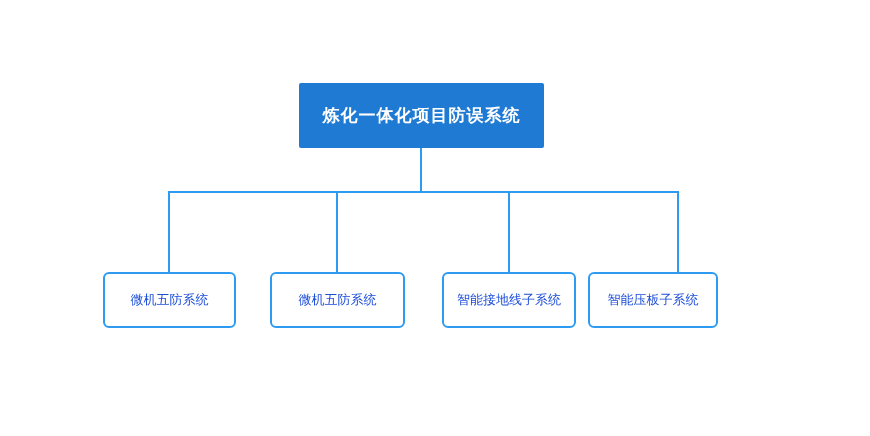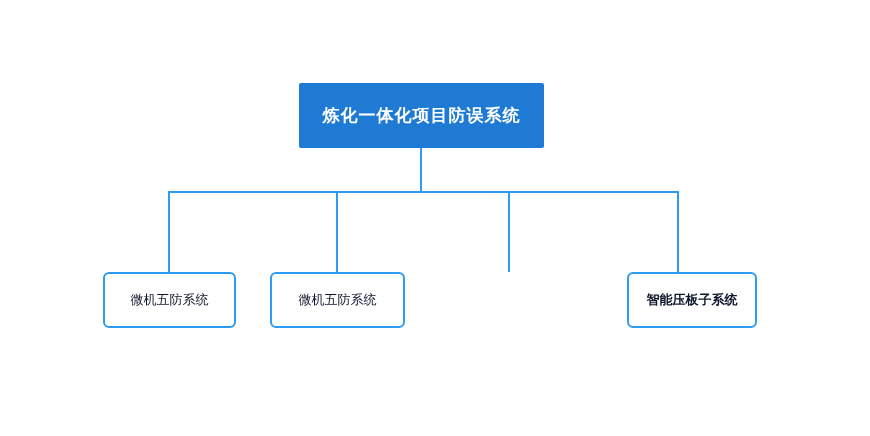--- a/index.html
+++ b/index.html
@@ -40,27 +40,27 @@
     font-weight: bold;
     border-radius: 2px;
     letter-spacing: 1px;
   }
   .child-node {
     top: 272px;
     height: 56px;
     background: #ffffff;
     border: 2px solid #2e9bf3;
     border-radius: 6px;
-    color: #0f172a;
+    color: #1d4ed8;
     font-size: 13px;
   }
   .child-1 { left: 103px; width: 133px; }
   .child-2 { left: 270px; width: 135px; }
   .child-3 { left: 442px; width: 134px; }
-  .child-4 { left: 627px; width: 130px; font-weight: bold; }
+  .child-4 { left: 588px; width: 130px; }
 
   .line {
     position: absolute;
     background: #2e9bf3;
   }
   .v-root    { left: 420px; top: 148px; width: 2px;  height: 44px; }
   .h-main    { left: 168px; top: 191px; width: 511px; height: 2px; }
   .v-child-1 { left: 168px; top: 191px; width: 2px;  height: 81px; }
   .v-child-2 { left: 336px; top: 191px; width: 2px;  height: 81px; }
   .v-child-3 { left: 508px; top: 191px; width: 2px;  height: 81px; }
@@ -77,16 +77,17 @@
   <div class="line v-child-2"></div>
   <div class="line v-child-3"></div>
   <div class="line v-child-4"></div>
 
   <div class="node root-node">炼化一体化项目防误系统</div>
 
   <div class="node child-node child-1">微机五防系统</div>
 
   <div class="node child-node child-2">微机五防系统</div>
 
+  <div class="node child-node child-3">智能接地线子系统</div>
 
   <div class="node child-node child-4">智能压板子系统</div>
 
 </div>
 
 </body></html>

